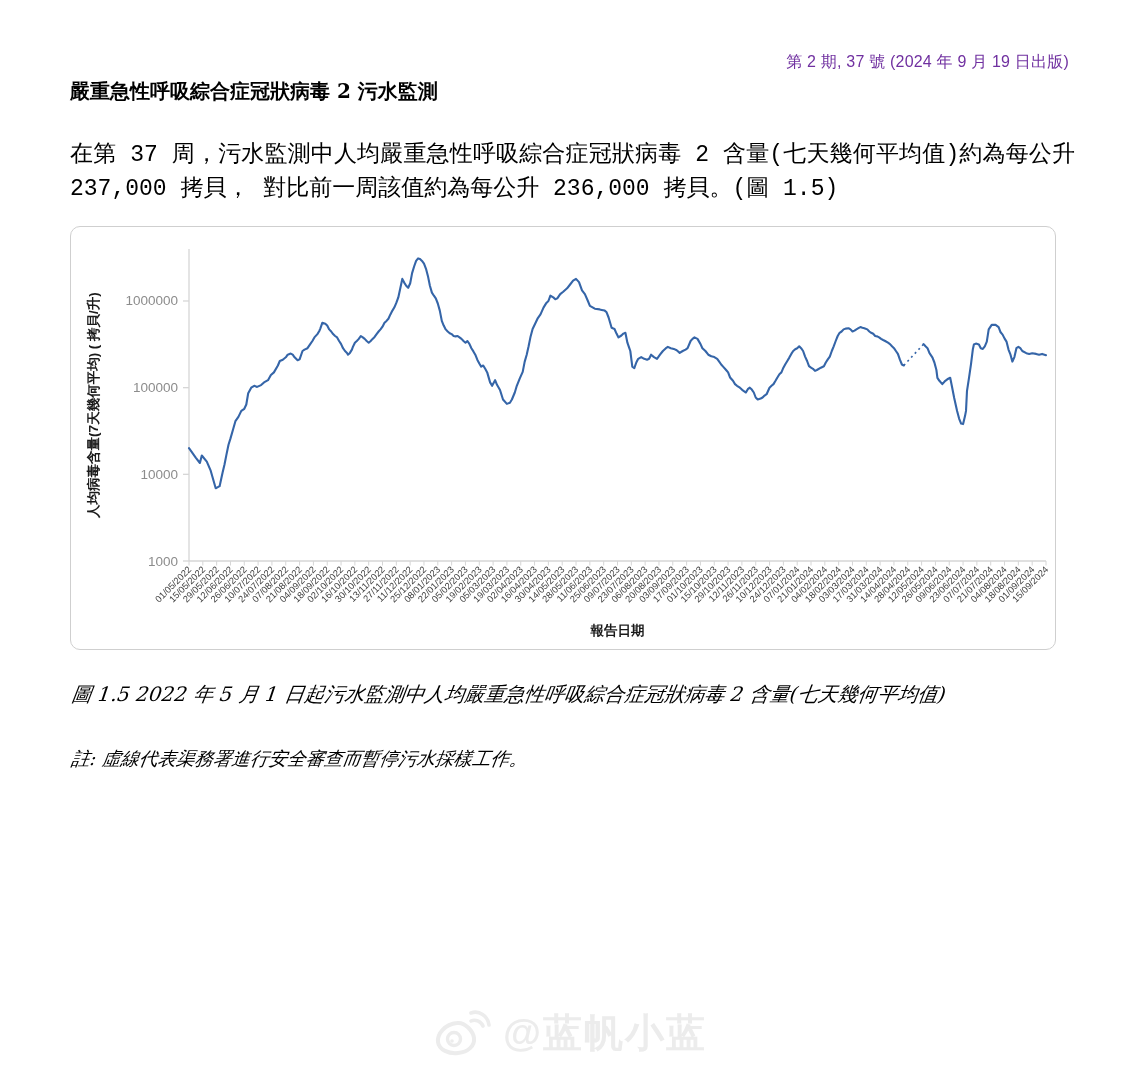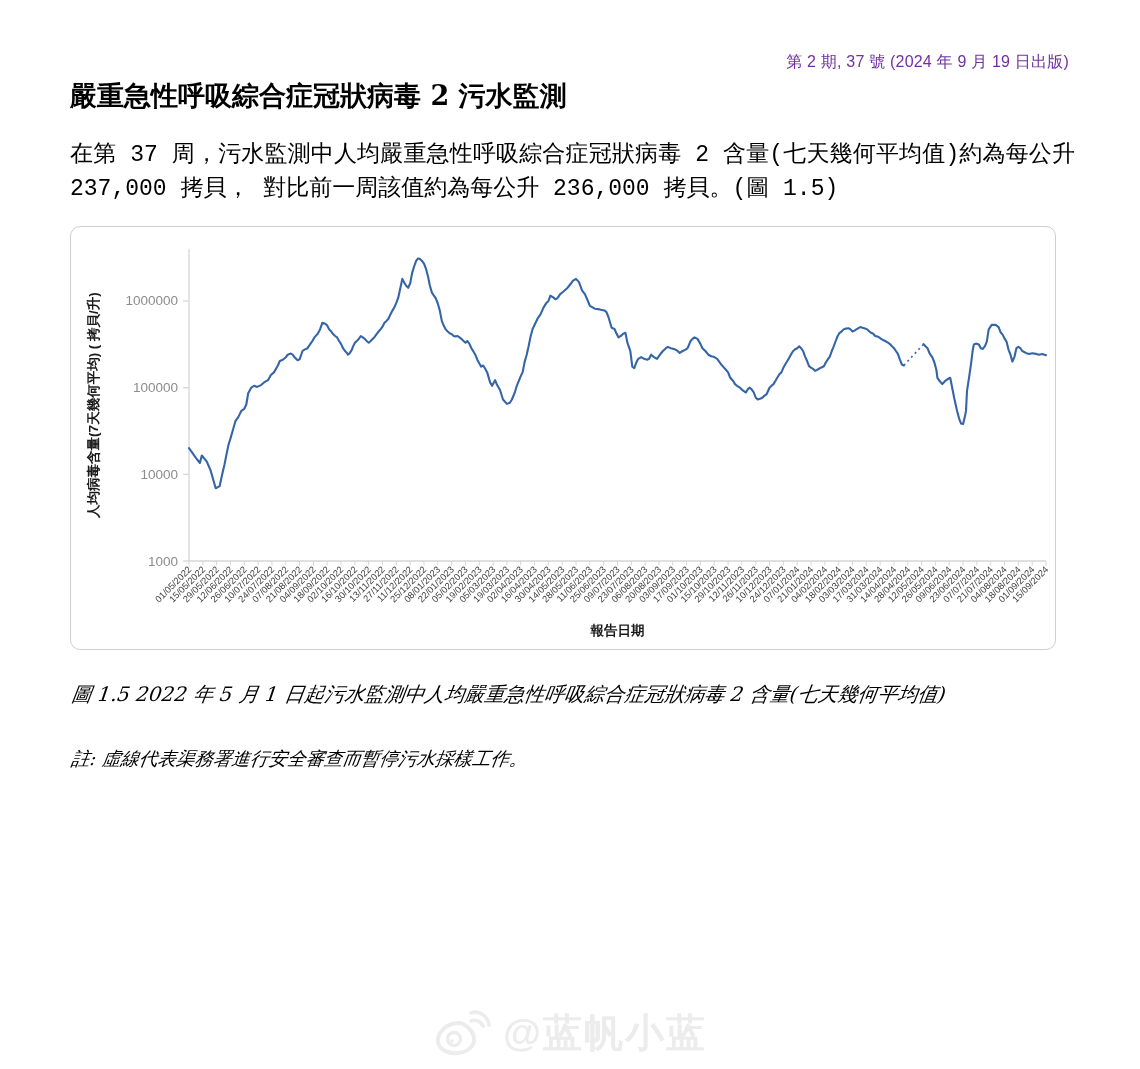--- a/index.html
+++ b/index.html
@@ -12,21 +12,21 @@
   }
   .issue-line{
     position:absolute;top:52px;right:71px;
     font-size:16px;letter-spacing:.2px;
     color:#7030A0;
     text-align:center;
   }
   .page-title{
     position:absolute;left:70px;top:78px;margin:0;
     font-family:"DejaVu Serif","Liberation Serif",serif;
-    font-weight:bold;font-size:27px;color:#000;
+    font-weight:bold;font-size:20px;color:#000;
   }
   .intro-paragraph{
     position:absolute;left:70px;top:138px;width:1005px;margin:0;
     font-family:Liberation Mono, monospace;
     font-size:23px;line-height:1.48;color:#000;
     text-align:justify;
   }
   .chart-box{
     position:absolute;left:70px;top:226px;width:986px;height:424px;
     background:#fff;border:1.5px solid #cfcfcf;border-radius:10px;

